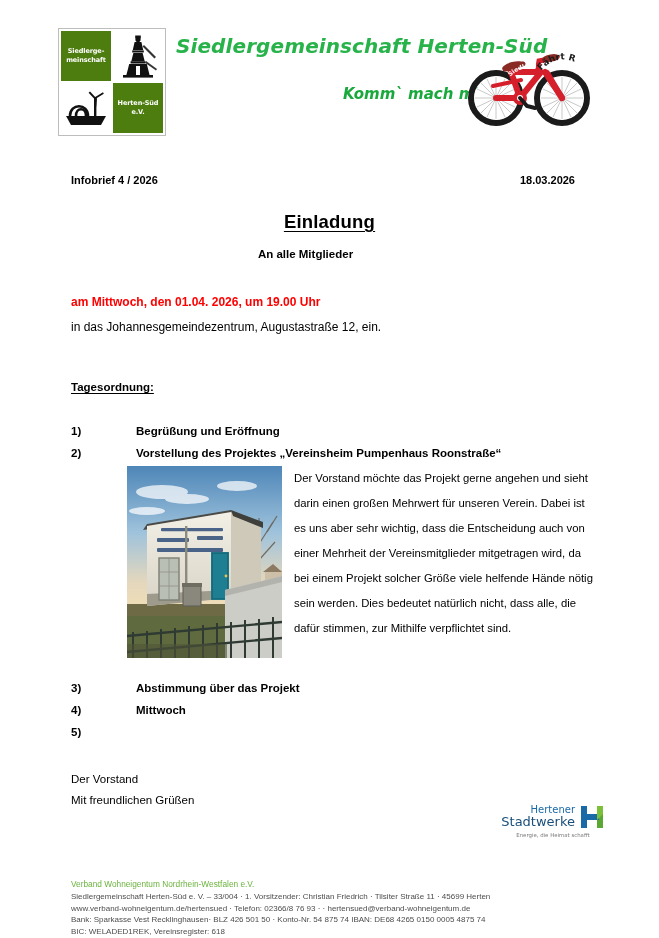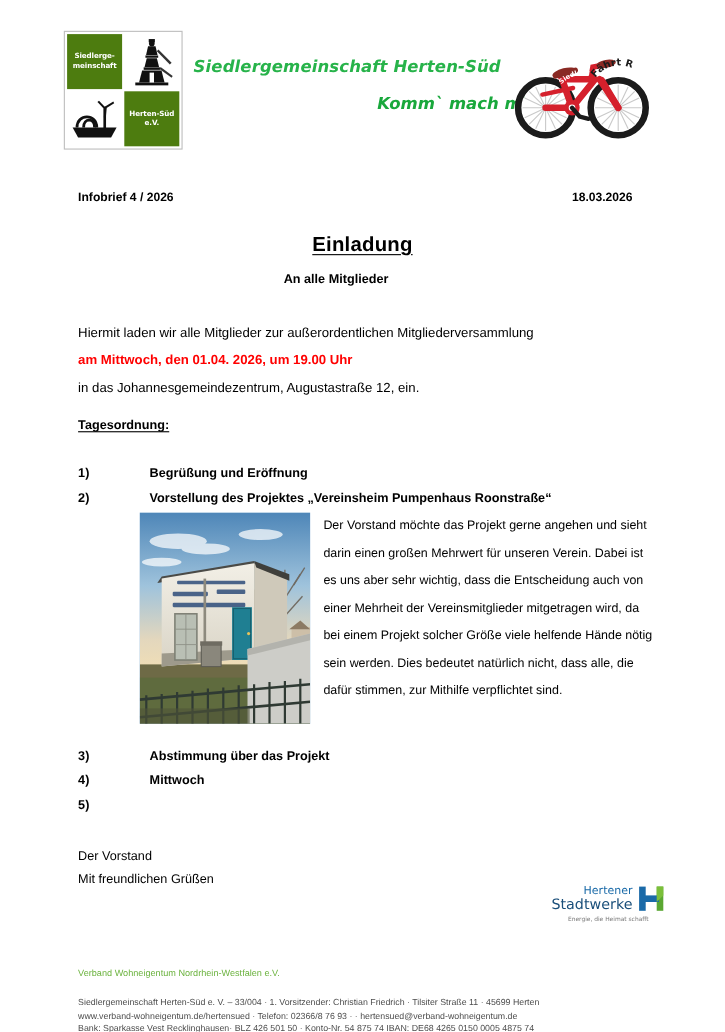--- a/index.html
+++ b/index.html
@@ -55,23 +55,23 @@
     line-height: 1.45;
     text-align: center;
     letter-spacing: -0.1px;
     padding: 0 1px;
   }
   .logo-cell svg { display: block; }
 
   
   .club-name {
     position: absolute;
-    left: 176px; top: 51px;
+    left: 176px; top: 34px;
     font-family: "DejaVu Sans", sans-serif;
-    font-size: 15px;
+    font-size: 20px;
     font-weight: 700;
     font-style: italic;
     color: #27b34a;
     letter-spacing: 0.1px;
     white-space: nowrap;
   }
   .club-slogan {
     position: absolute;
     left: 296px; top: 85px;
     font-family: "DejaVu Sans", sans-serif;
@@ -203,21 +203,21 @@
   
   .footer {
     position: absolute;
     left: 71px; top: 878px;
     width: 560px;
   }
   .footer-head {
     font-size: 8.3px;
     color: #6cb33f;
     line-height: 13px;
-    margin-bottom: 15px;
+    margin-bottom: 0;
   }
   .footer-line {
     font-size: 8px;
     color: #4d4d4d;
     line-height: 11.5px;
     white-space: nowrap;
   }
 </style>
 </head>
 <body>
@@ -335,21 +335,20 @@
 
 <div class="infoline">
   <span>Infobrief 4 / 2026</span>
   <span>18.03.2026</span>
 </div>
 
 <div class="doc-title">Einladung</div>
 <div class="doc-subtitle">An alle Mitglieder</div>
 
 <div class="intro">
-  <div>Hiermit laden wir alle Mitglieder zur außerordentlichen Mitgliederversammlung</div>
   <div class="accent">am Mittwoch, den 01.04. 2026, um 19.00 Uhr</div>
   <div>in das Johannesgemeindezentrum, Augustastraße 12, ein.</div>
 </div>
 
 <div class="agenda-heading">Tagesordnung:</div>
 
 <div class="agenda">
   <div class="agenda-item">
     <span class="agenda-num">1)</span>
     <span class="agenda-label">Begrüßung und Eröffnung</span>

